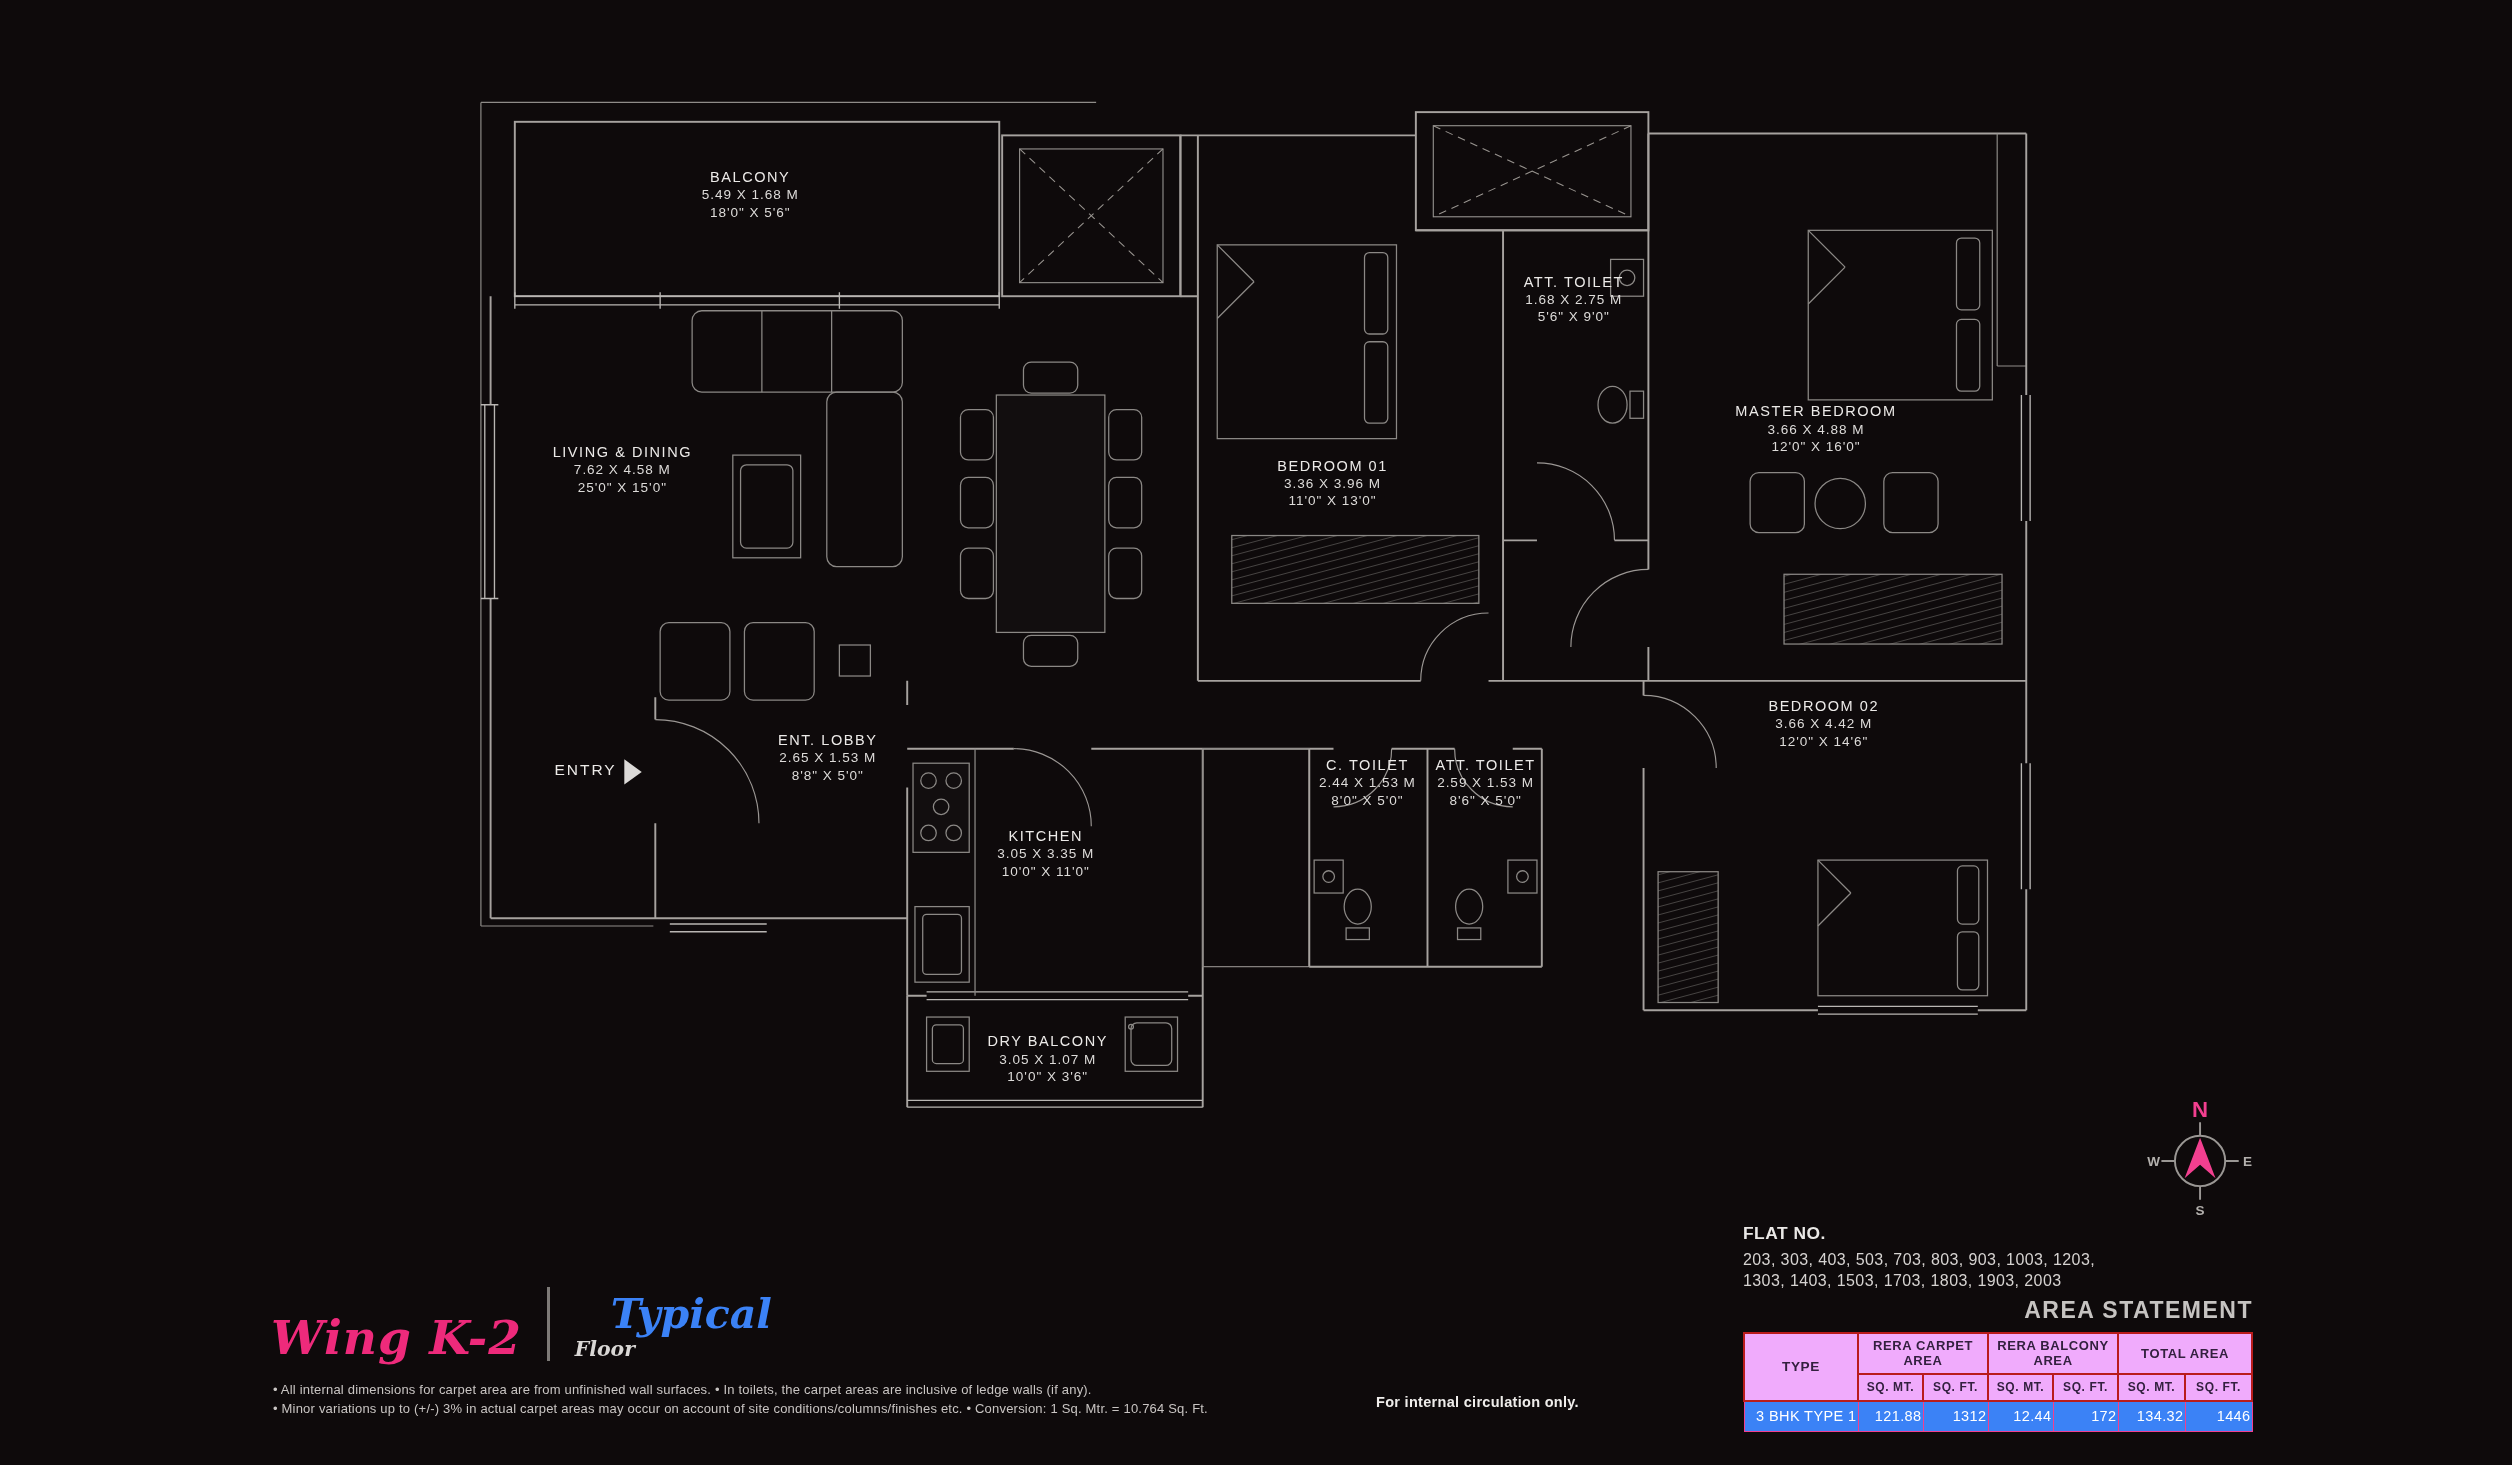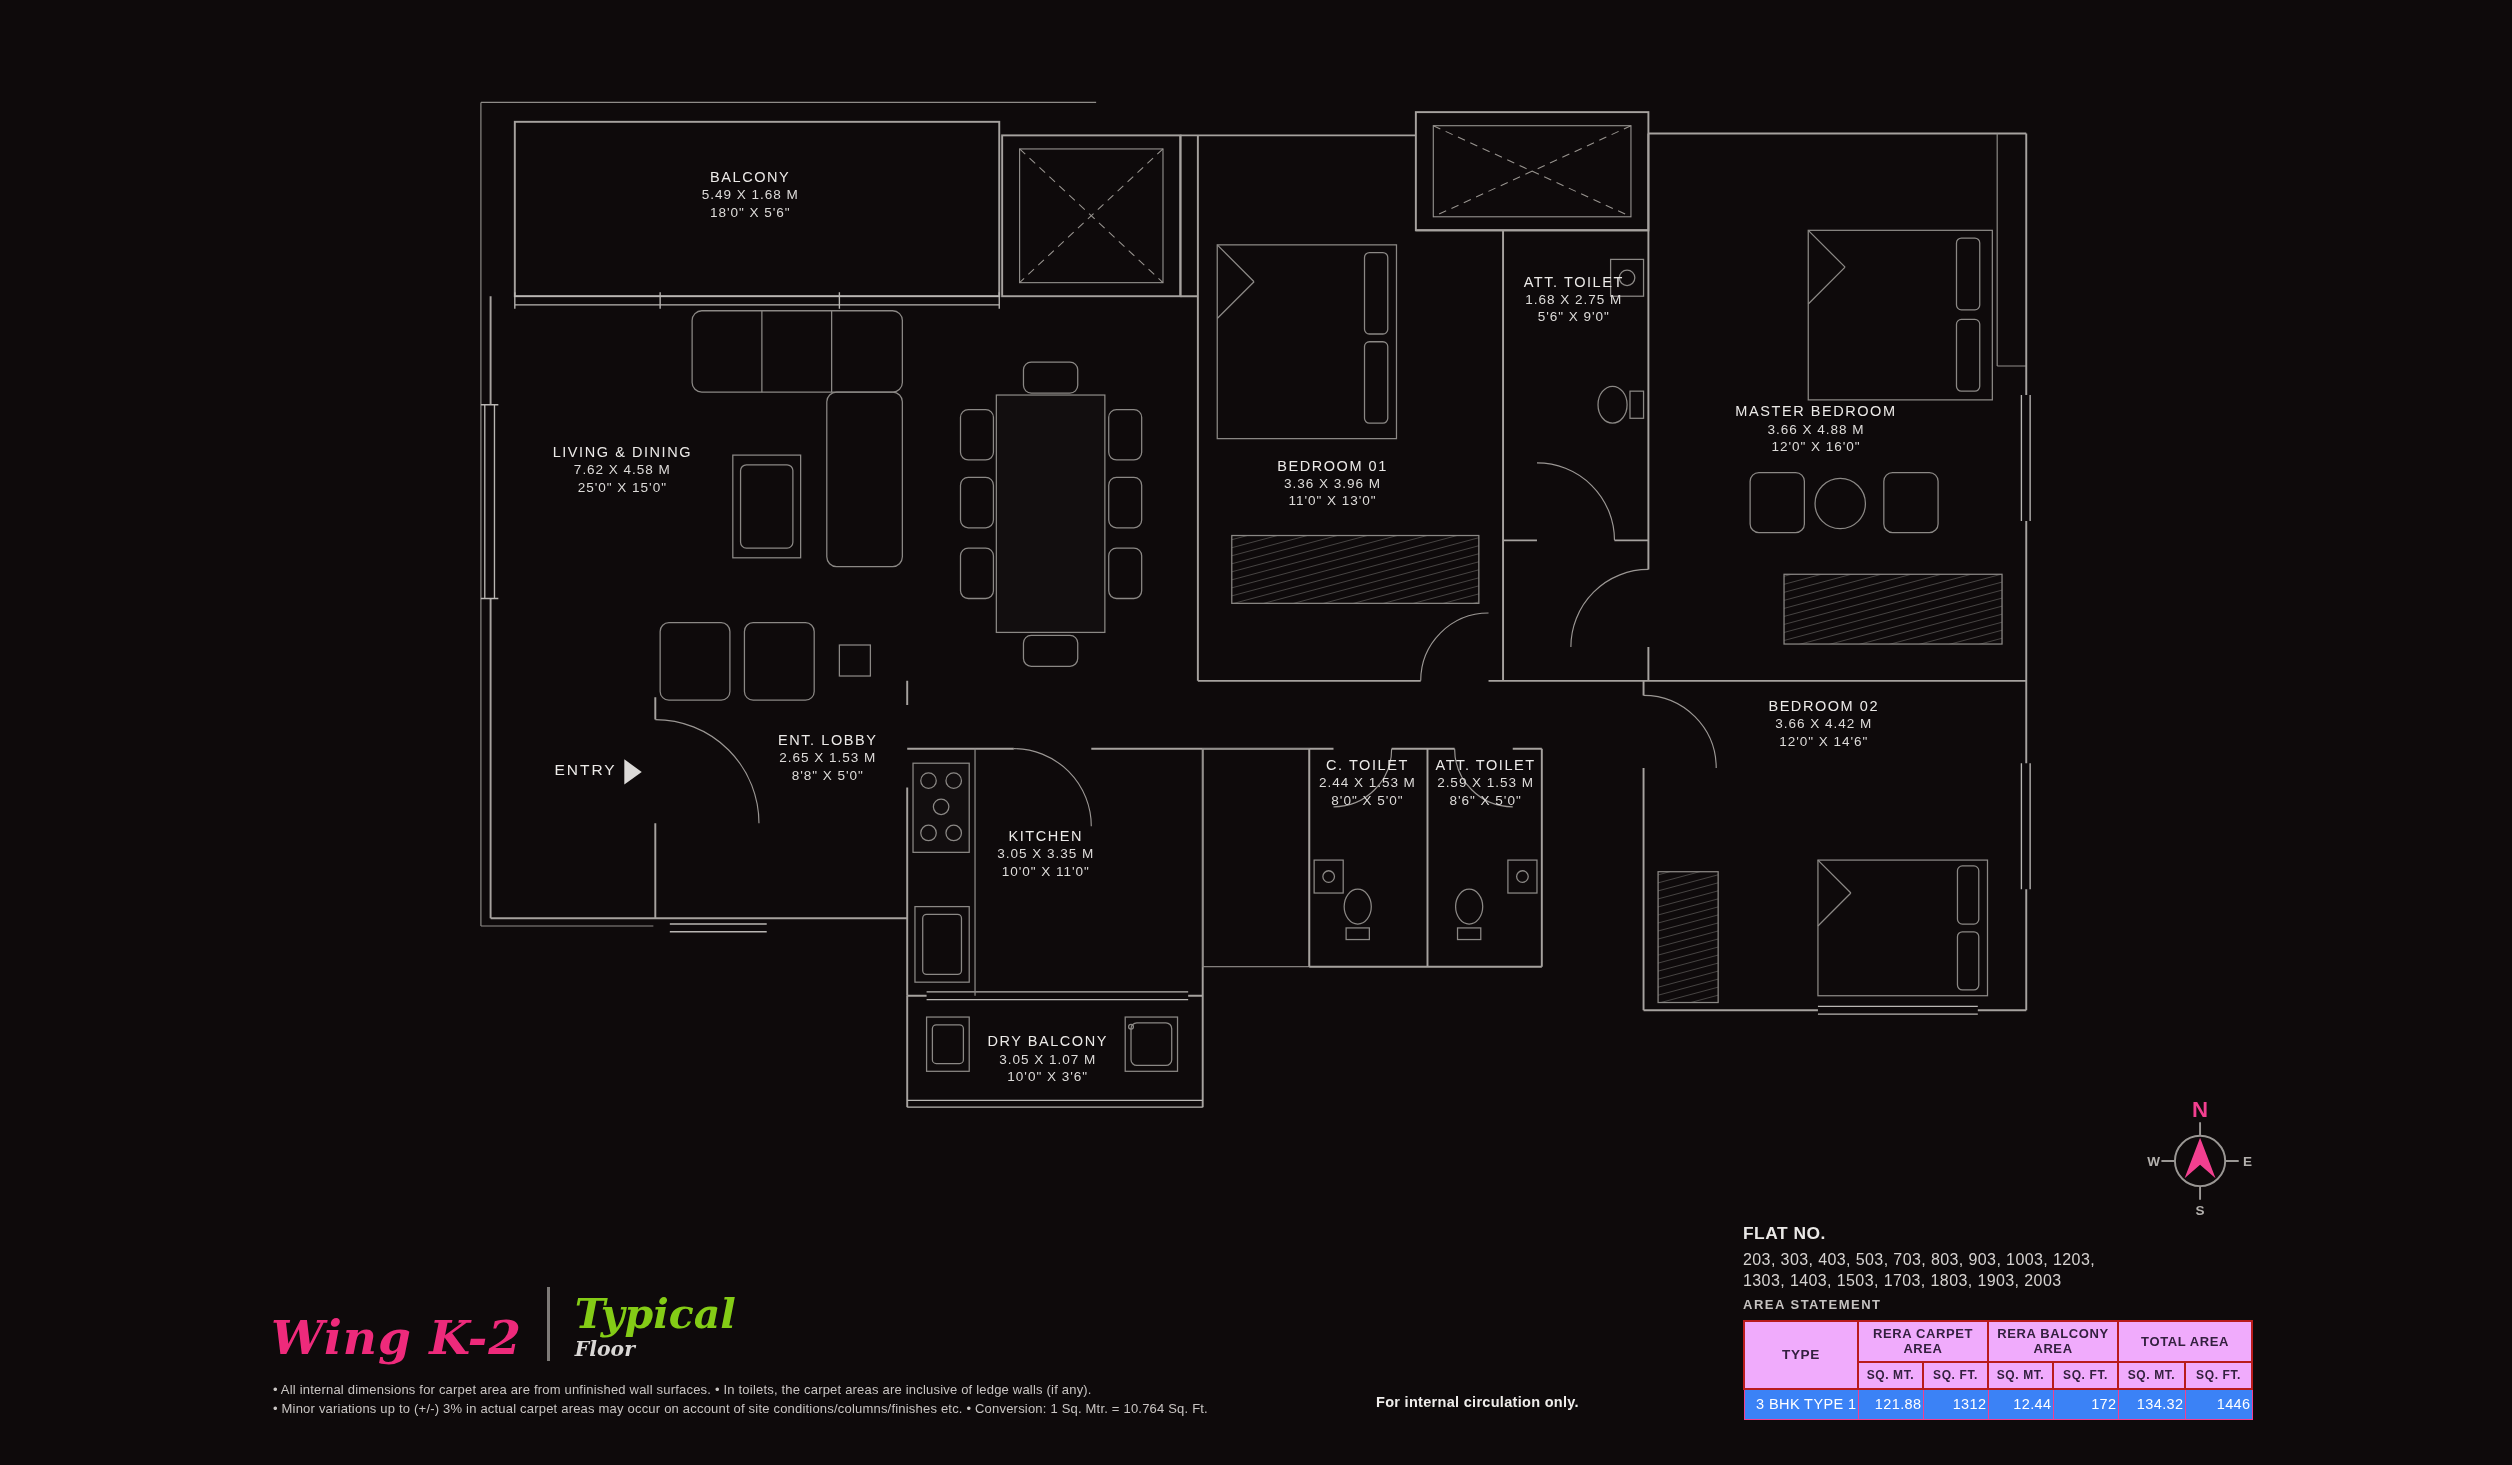--- a/index.html
+++ b/index.html
@@ -20,30 +20,30 @@
   .furn-f{stroke:#8b8885;stroke-width:1.3;fill:#120e0f;}
   .dash{stroke:#98948f;stroke-width:1.1;fill:none;stroke-dasharray:8 6;}
   .arc{stroke:#9b9794;stroke-width:1.2;fill:none;}
   .room-name{font-family:"Liberation Sans",sans-serif;font-size:15px;letter-spacing:1.6px;fill:#eceae8;text-anchor:middle;}
   .room-dim{font-family:"Liberation Sans",sans-serif;font-size:14px;letter-spacing:1px;fill:#dddbd9;text-anchor:middle;}
   .entry-t{font-family:"Liberation Sans",sans-serif;font-size:16px;letter-spacing:2px;fill:#eceae8;text-anchor:end;}
   
   .brand{position:absolute;left:271px;top:1287px;display:flex;align-items:flex-end;}
   .brand .wing{font-family:"DejaVu Serif",serif;font-style:italic;font-weight:700;font-size:47px;color:#ee2a7b;letter-spacing:1px;line-height:1;}
   .brand .bar{width:2.9px;height:74px;background:#7d7a77;margin:0 25px;}
-  .brand .typ{font-family:"DejaVu Serif",serif;font-style:italic;font-weight:700;font-size:41px;color:#84cc16;line-height:1;}
+  .brand .typ{font-family:"DejaVu Serif",serif;font-style:italic;font-weight:700;font-size:41px;color:#3b82f6;line-height:1;margin-left:36px;}
   .brand .flr{font-family:"DejaVu Serif",serif;font-style:italic;font-weight:700;font-size:20.4px;color:#d9d7d5;margin-top:1.9px;}
   .notes{position:absolute;left:273px;top:1380px;width:1279px;font-size:13px;line-height:19.4px;color:#c9c5c3;letter-spacing:0.2px;}
   .circ{position:absolute;left:1376px;top:1394px;font-size:14.5px;font-weight:700;color:#efedeb;letter-spacing:0.3px;}
   
   .flatno{position:absolute;left:1743px;top:1223px;}
   .flatno .t{font-size:17.4px;font-weight:700;letter-spacing:0.5px;color:#eae8e6;margin-bottom:4.8px;}
   .flatno .l{font-size:16px;color:#d6d3d1;line-height:21.3px;letter-spacing:0.4px;}
   .areastmt{position:absolute;left:1743px;top:1297px;width:510px;}
-  .areastmt .t{font-size:13px;font-weight:700;letter-spacing:1.5px;color:#c6c3c1;margin-bottom:7.8px;}
+  .areastmt .t{font-size:23px;font-weight:700;letter-spacing:1.5px;color:#c6c3c1;margin-bottom:7.8px;text-align:right;}
   table.as{border-collapse:collapse;table-layout:fixed;width:508px;}
   table.as th{background:#f0abfc;color:#33203f;font-size:12.6px;font-weight:700;letter-spacing:0.6px;border:2px solid #b91c1c;padding:1.9px 1px;}
   table.as th.grp{font-size:13px;height:35px;}
   table.as th.unit{height:21.3px;font-size:12px;}
   table.as th.type{font-size:13.6px;}
   table.as td{background:#3b82f6;color:#ffffff;font-size:14.5px;text-align:right;border:1px solid #f23f8f;height:27px;letter-spacing:0.4px;}
   
   #compass{position:absolute;left:2144px;top:1097px;width:116px;height:126px;}
   .comp-line{stroke:#9a9794;stroke-width:2;fill:none;}
   .comp-n{font-family:"Liberation Sans",sans-serif;font-size:23px;font-weight:700;fill:#f23f8f;text-anchor:middle;}

